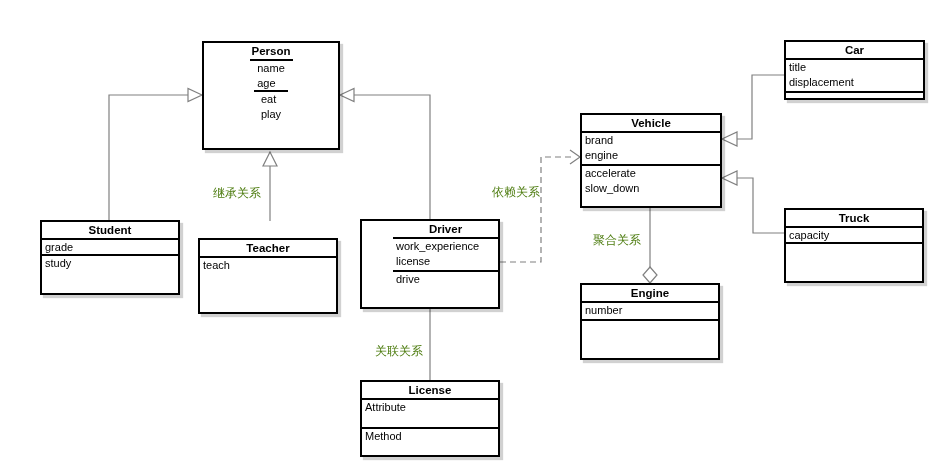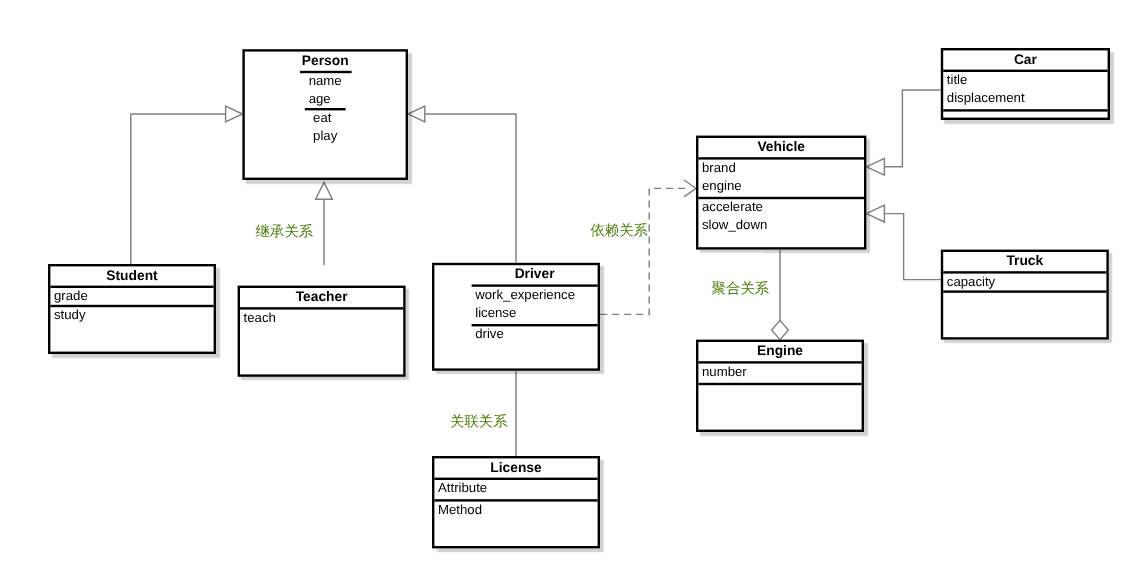--- a/index.html
+++ b/index.html
@@ -54,21 +54,21 @@
   
   #box-person  { left:202px; top:41px;  width:138px; height:109px;align-items:center; }
   #box-person  .class-attrs { height:31px; }
   #box-student { left:40px;  top:220px; width:140px; height:75px; }
   #box-student .class-attrs { height:16px; }
   #box-teacher { left:198px; top:221px; width:140px; height:76px;margin-top:17px; }
   #box-teacher .class-attrs { height:17px; }
   #box-driver  { left:360px; top:219px; width:140px; height:90px;padding-left:31px; }
   #box-driver  .class-attrs { height:33px; }
   #box-license { left:360px; top:380px; width:140px; height:77px; }
-  #box-license .class-attrs { height:18px; }
+  #box-license .class-attrs { height:29px; }
   #box-vehicle { left:580px; top:113px; width:142px; height:95px; }
   #box-vehicle .class-attrs { height:33px; }
   #box-engine  { left:580px; top:283px; width:140px; height:77px; }
   #box-engine  .class-attrs { height:18px; }
   #box-car     { left:784px; top:40px;  width:141px; height:60px; }
   #box-car     .class-attrs { height:33px; }
   #box-truck   { left:784px; top:208px; width:140px; height:75px; }
   #box-truck   .class-attrs { height:16px; }
 
   .rel-label {

